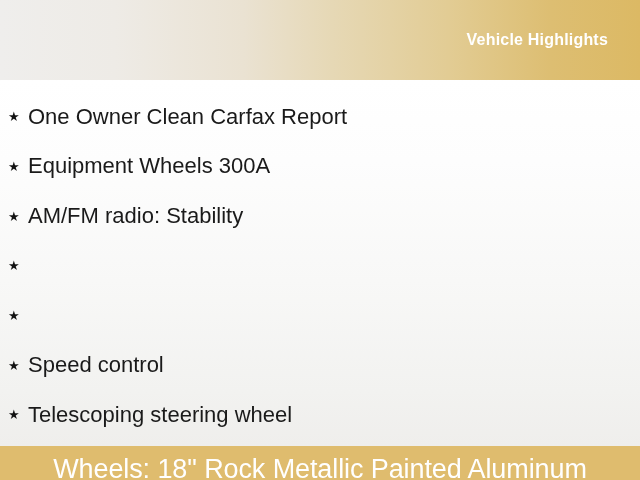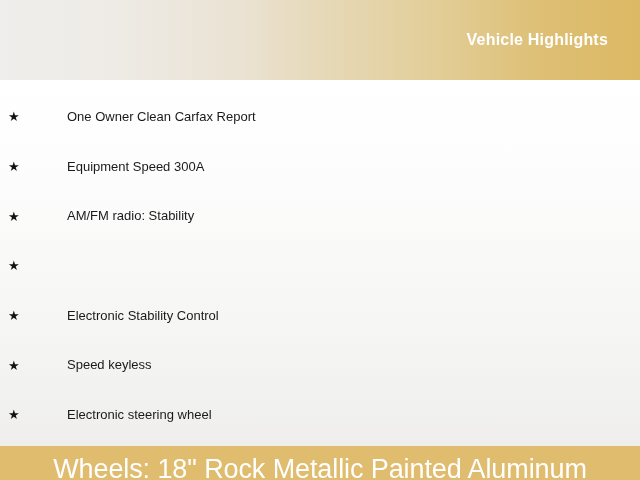--- a/index.html
+++ b/index.html
@@ -66,24 +66,23 @@
   .bullet {
     flex: 0 0 auto;
     width: 20px;
     color: #111111;
     font-size: 13px;
     line-height: 1;
     text-align: left;
   }
   .highlight-text {
     color: #1a1a1a;
-    font-size: 13px;
+    font-size: 22px;
     line-height: 1.2;
     white-space: nowrap;
-    margin-left: 39px;
   }
 
   
   .footer {
     flex: 0 0 47px;
     height: 47px;
     background: #dfbc6e;
     display: flex;
     align-items: center;
     justify-content: center;
@@ -108,45 +107,44 @@
 
   <div class="highlights">
 
     <div class="highlight-row">
       <span class="bullet">★</span>
       <span class="highlight-text">One Owner Clean Carfax Report</span>
     </div>
 
     <div class="highlight-row">
       <span class="bullet">★</span>
-      <span class="highlight-text">Equipment Speed 300A</span>
+      <span class="highlight-text">Equipment Wheels 300A</span>
     </div>
 
     <div class="highlight-row">
       <span class="bullet">★</span>
       <span class="highlight-text">AM/FM radio: Stability</span>
     </div>
 
     <div class="highlight-row">
       <span class="bullet">★</span>
     </div>
 
     <div class="highlight-row">
       <span class="bullet">★</span>
-      <span class="highlight-text">Electronic Stability Control</span>
     </div>
 
     <div class="highlight-row">
       <span class="bullet">★</span>
-      <span class="highlight-text">Speed keyless</span>
+      <span class="highlight-text">Speed control</span>
     </div>
 
     <div class="highlight-row">
       <span class="bullet">★</span>
-      <span class="highlight-text">Electronic steering wheel</span>
+      <span class="highlight-text">Telescoping steering wheel</span>
     </div>
 
   </div>
 
   <div class="footer">
     <div class="footer-text">Wheels: 18" Rock Metallic Painted Aluminum</div>
   </div>
 
 </div>
 

